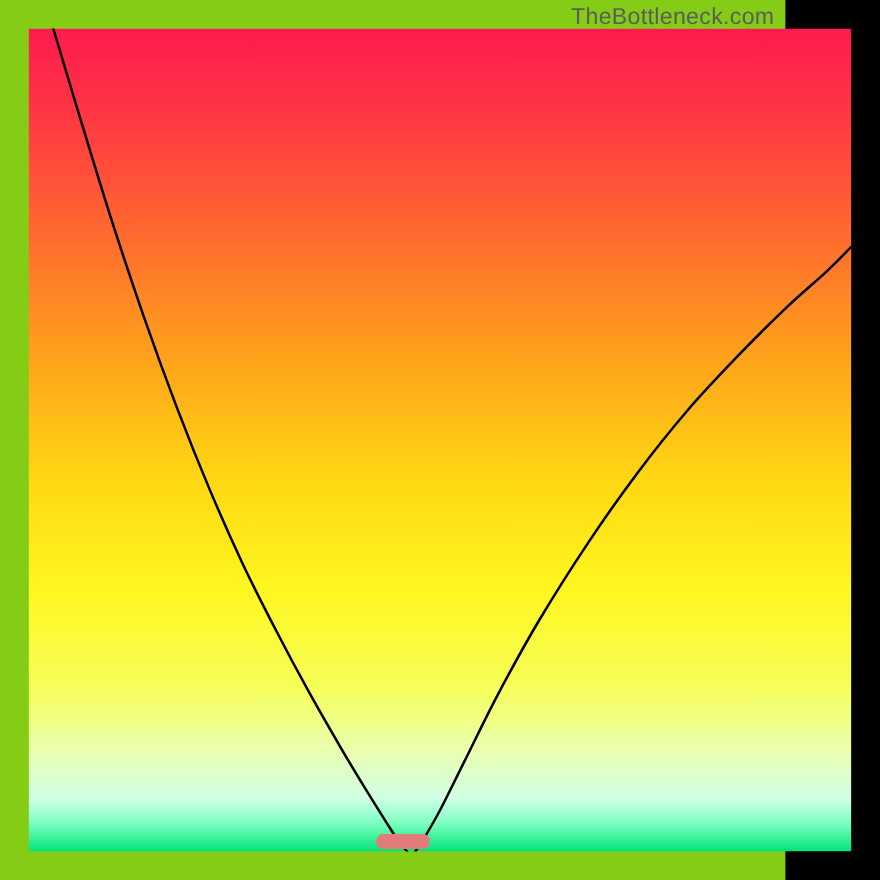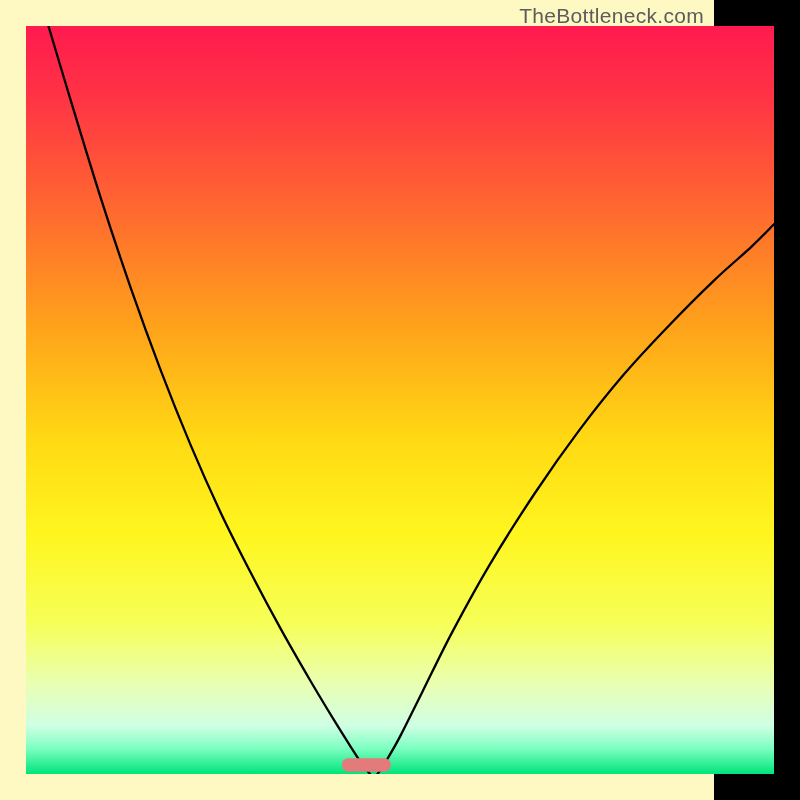--- a/index.html
+++ b/index.html
@@ -8,21 +8,21 @@
     width: 800px;
     height: 800px;
     overflow: hidden;
     background: #000;
     font-family: Arial, Helvetica, sans-serif;
   }
   .frame {
     position: relative;
     width: 714px;
     height: 800px;
-    background: #fef9c3;
+    background: #84cc16;
   }
   .watermark {
     position: absolute;
     top: 4px;
     right: 10px;
     color: #5c5c5c;
     font-size: 21px;
     font-weight: 500;
     letter-spacing: 0.3px;
     z-index: 10;

